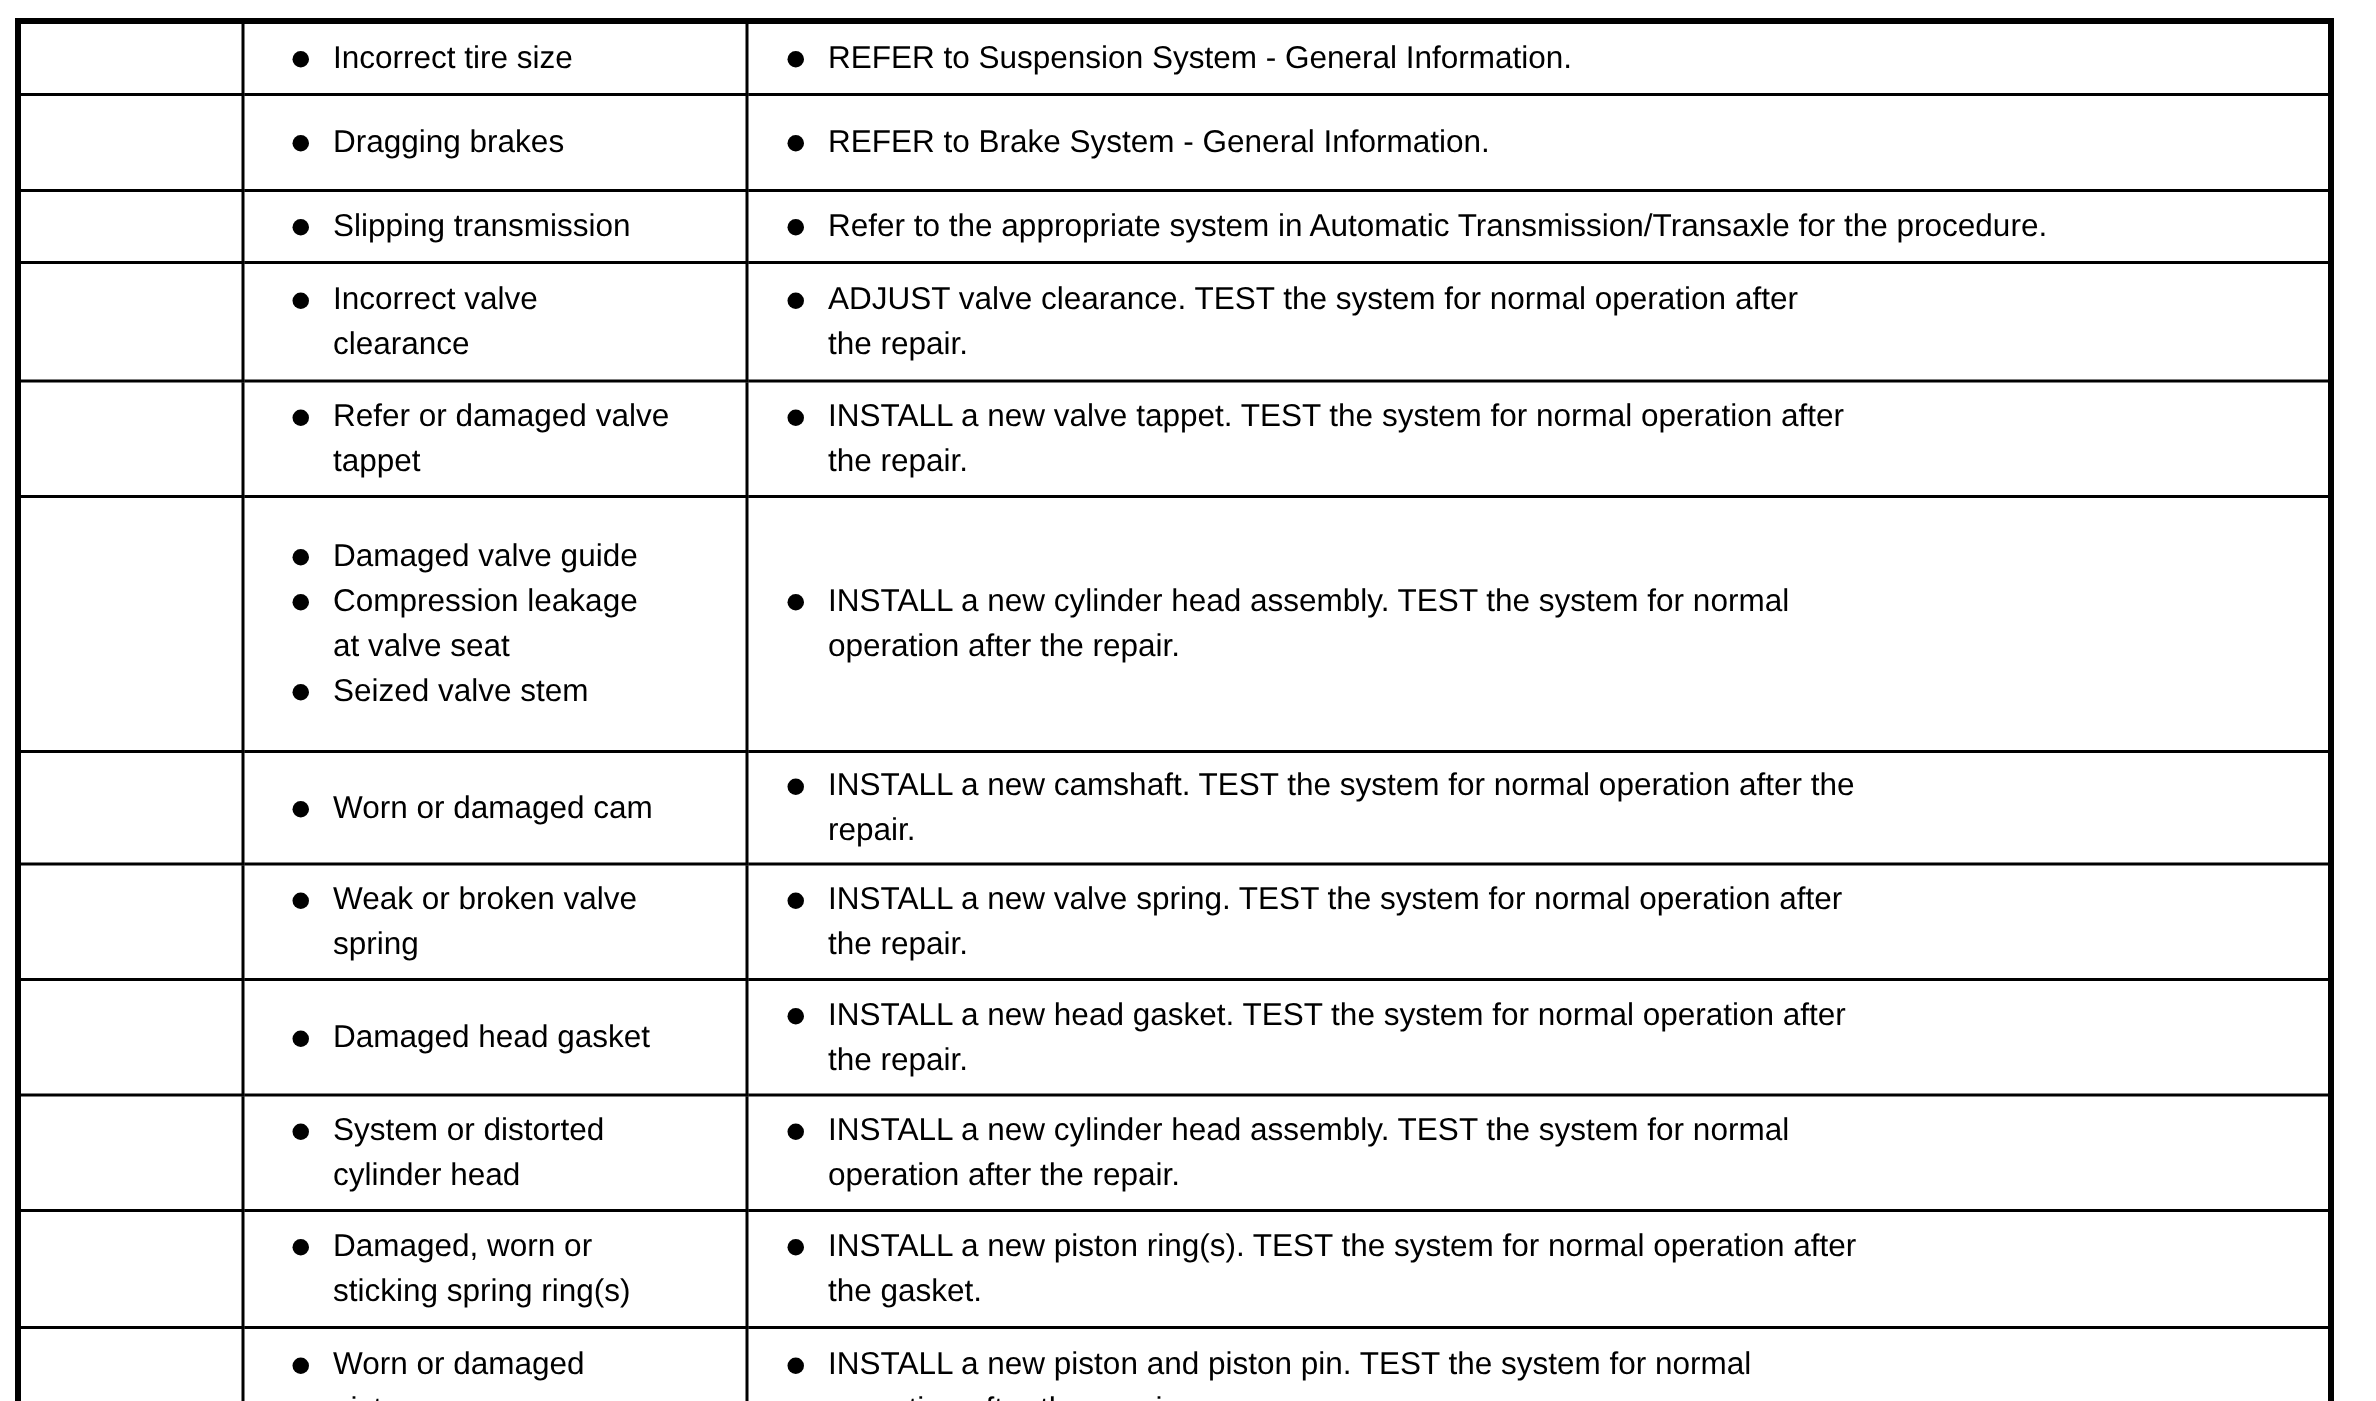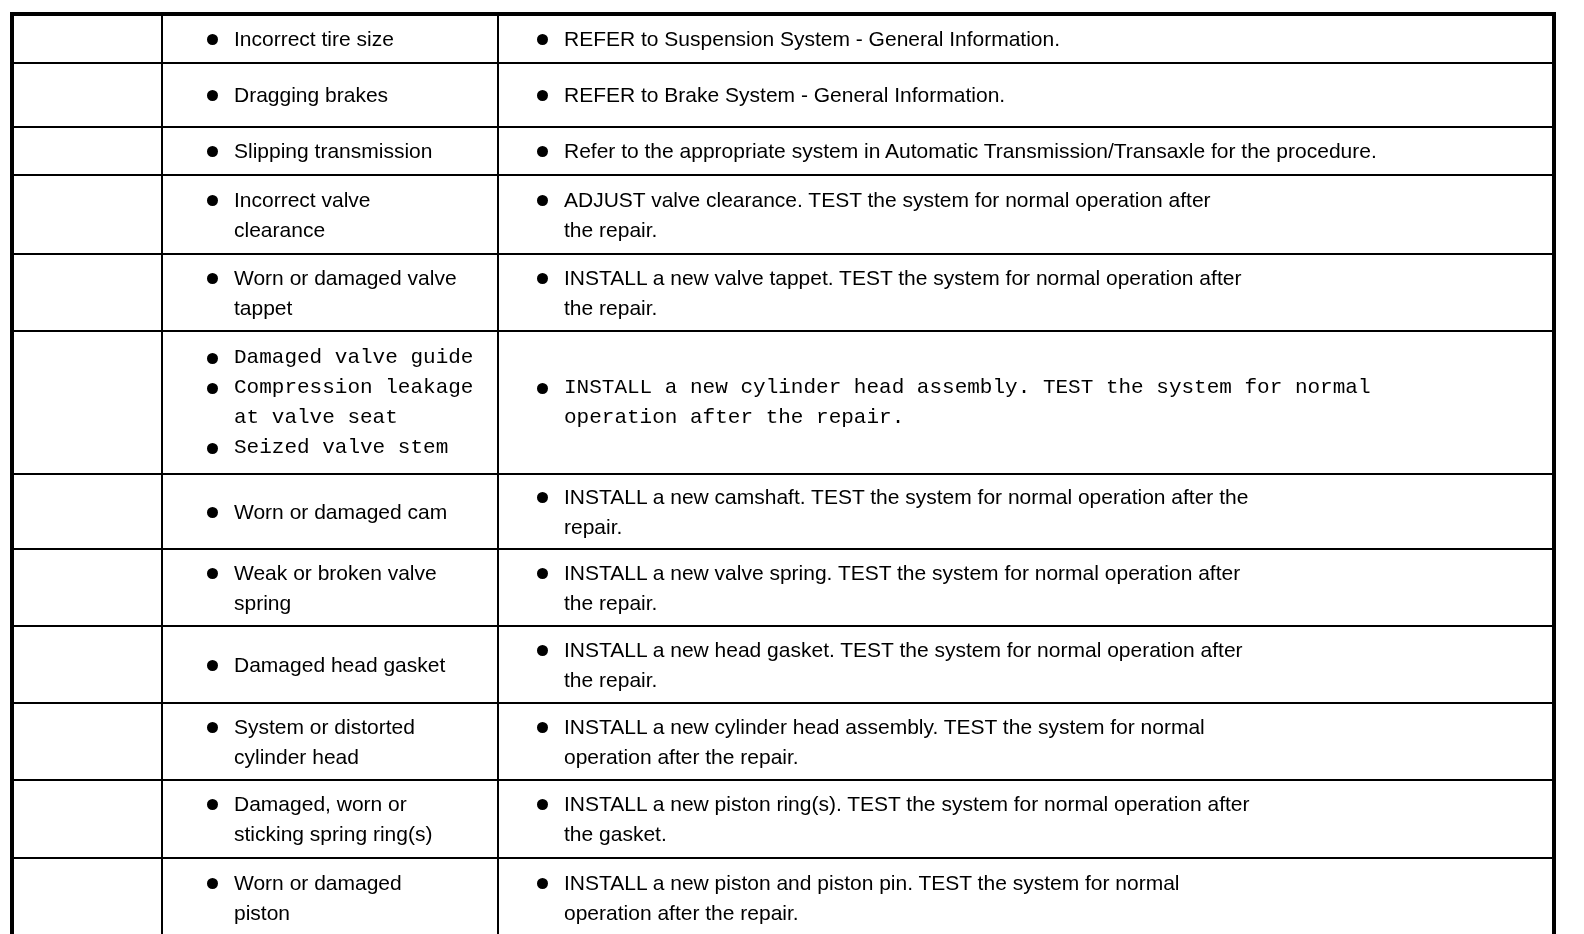--- a/index.html
+++ b/index.html
@@ -9,28 +9,28 @@
   }
   .page{position:absolute;left:10px;top:12px;}
   table.diag{
     border-collapse:collapse;table-layout:fixed;width:1542px;
     border:4px solid #000;
   }
   col.c1{width:150px;}
   col.c2{width:336px;}
   col.c3{width:1056px;}
   td{
-    border:2px solid #000;vertical-align:middle;padding:6px 12px;
+    border:2px solid #000;vertical-align:middle;padding:6px 0;
   }
   tr:nth-child(1){height:49px;}
   tr:nth-child(2){height:64px;}
   tr:nth-child(3){height:48px;text-align:right;}
   tr:nth-child(4){height:79px;}
   tr:nth-child(5){height:77px;}
-  tr:nth-child(6){height:143px;font-family:Liberation Mono, monospace;}
+  tr:nth-child(6){height:170px;}
   tr:nth-child(7){height:75px;}
   tr:nth-child(8){height:77px;}
   tr:nth-child(9){height:77px;}
   tr:nth-child(10){height:77px;}
   tr:nth-child(11){height:78px;}
   tr:nth-child(12){height:80px;}
   .li{display:flex;align-items:flex-start;}
   td.src .li{padding-left:32px;padding-right:8px;}
   td.act .li{padding-left:26px;padding-right:8px;}
   .bullet{
@@ -117,21 +117,21 @@
 the repair.</span>
             </div>
         </td>
       </tr>
 
       <tr>
         <td class="blank"></td>
         <td class="src">
           <div class="li">
               <span class="bullet"></span>
-              <span class="txt">Worn or damaged valve
+              <span class="txt">Refer or damaged valve
 tappet</span>
             </div>
         </td>
         <td class="act">
           <div class="li">
               <span class="bullet"></span>
               <span class="txt">INSTALL a new valve tappet. TEST the system for normal operation after
 the repair.</span>
             </div>
         </td>

